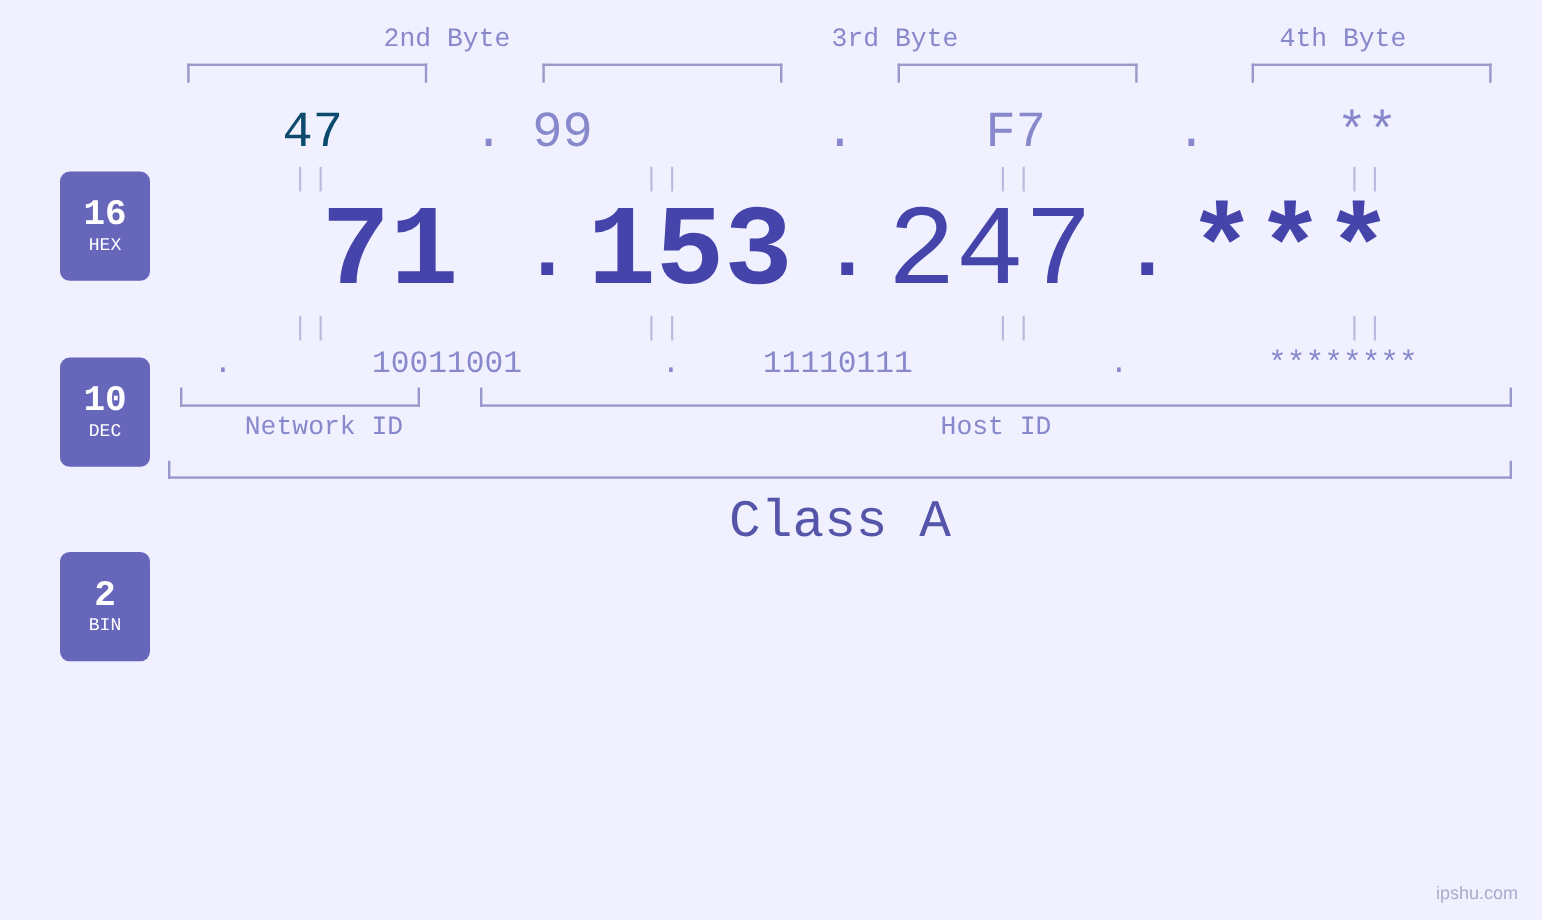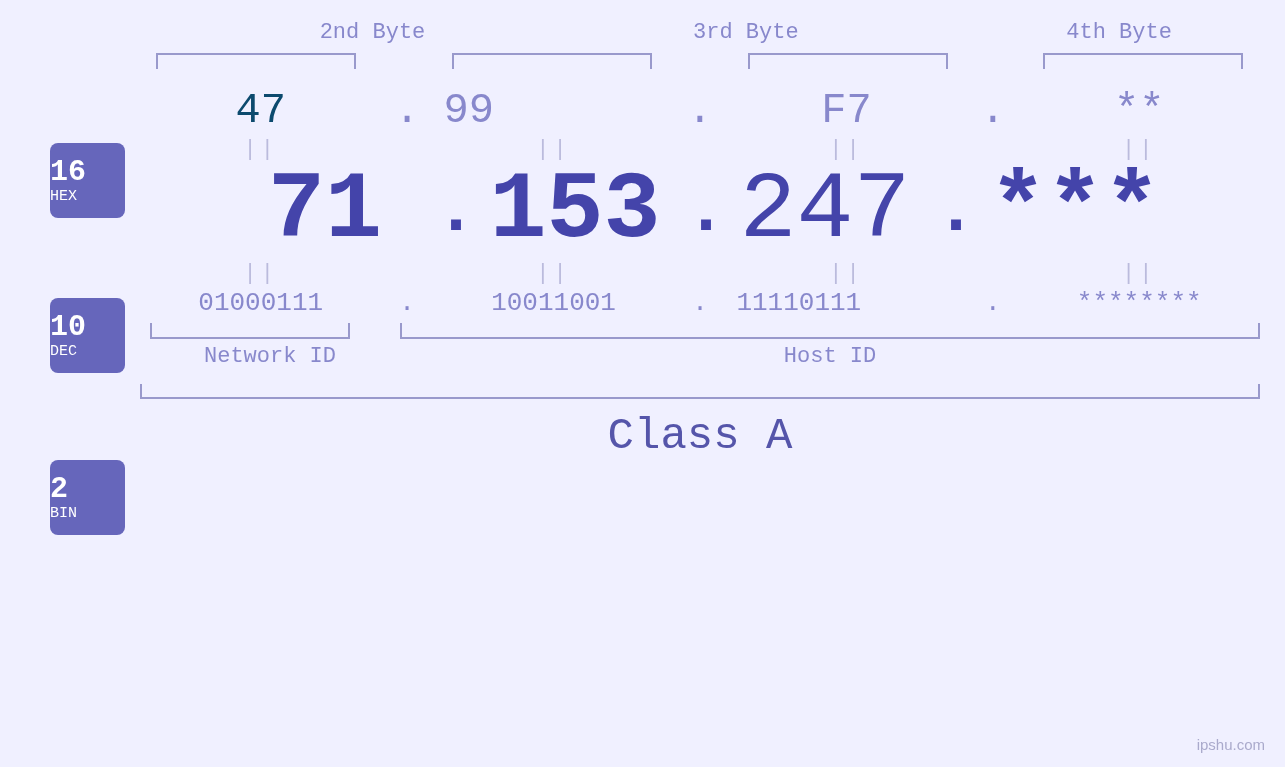--- a/index.html
+++ b/index.html
@@ -18,24 +18,24 @@
     }
 
     
     .badge {
       position: absolute;
       left: 50px;
       background-color: #6666bb;
       color: white;
       border-radius: 8px;
       width: 75px;
-      height: 75px;
+      height: 91px;
       display: flex;
       flex-direction: column;
-      align-items: flex-start;
+      align-items: center;
       justify-content: center;
       font-size: 28px;
       font-weight: bold;
       line-height: 1.1;
     }
 
     .badge .base-num {
       font-size: 30px;
       font-weight: bold;
     }
@@ -133,21 +133,20 @@
       <div style="width:220px; text-align:center; color:#bbbbdd; font-size:22px; letter-spacing:4px;">||</div>
       <div style="width:30px;"></div>
       <div style="width:220px; text-align:center; color:#bbbbdd; font-size:22px; letter-spacing:4px;">||</div>
       <div style="width:30px;"></div>
       <div style="width:220px; text-align:center; color:#bbbbdd; font-size:22px; letter-spacing:4px;">||</div>
       <div style="width:30px;"></div>
       <div style="width:220px; text-align:center; color:#bbbbdd; font-size:22px; letter-spacing:4px;">||</div>
     </div>
 
     <div style="display:flex; align-items:center; justify-content:space-around; margin-bottom:5px;">
-      <div style="width:220px; text-align:center; color:#8888cc; font-size:26px; font-family:'Courier New',monospace;">01000111</div>
       <div style="width:30px; text-align:center; color:#8888cc; font-size:26px;">.</div>
       <div style="width:220px; text-align:center; color:#8888cc; font-size:26px; font-family:'Courier New',monospace;">10011001</div>
       <div style="width:30px; text-align:center; color:#8888cc; font-size:26px;">.</div>
       <div style="width:220px; text-align:left; color:#8888cc; font-size:26px; font-family:'Courier New',monospace;">11110111</div>
       <div style="width:30px; text-align:center; color:#8888cc; font-size:26px;">.</div>
       <div style="width:220px; text-align:center; color:#8888cc; font-size:26px; font-family:'Courier New',monospace;">********</div>
     </div>
 
     <div style="display:flex; align-items:flex-start; margin-bottom:5px;">
 

